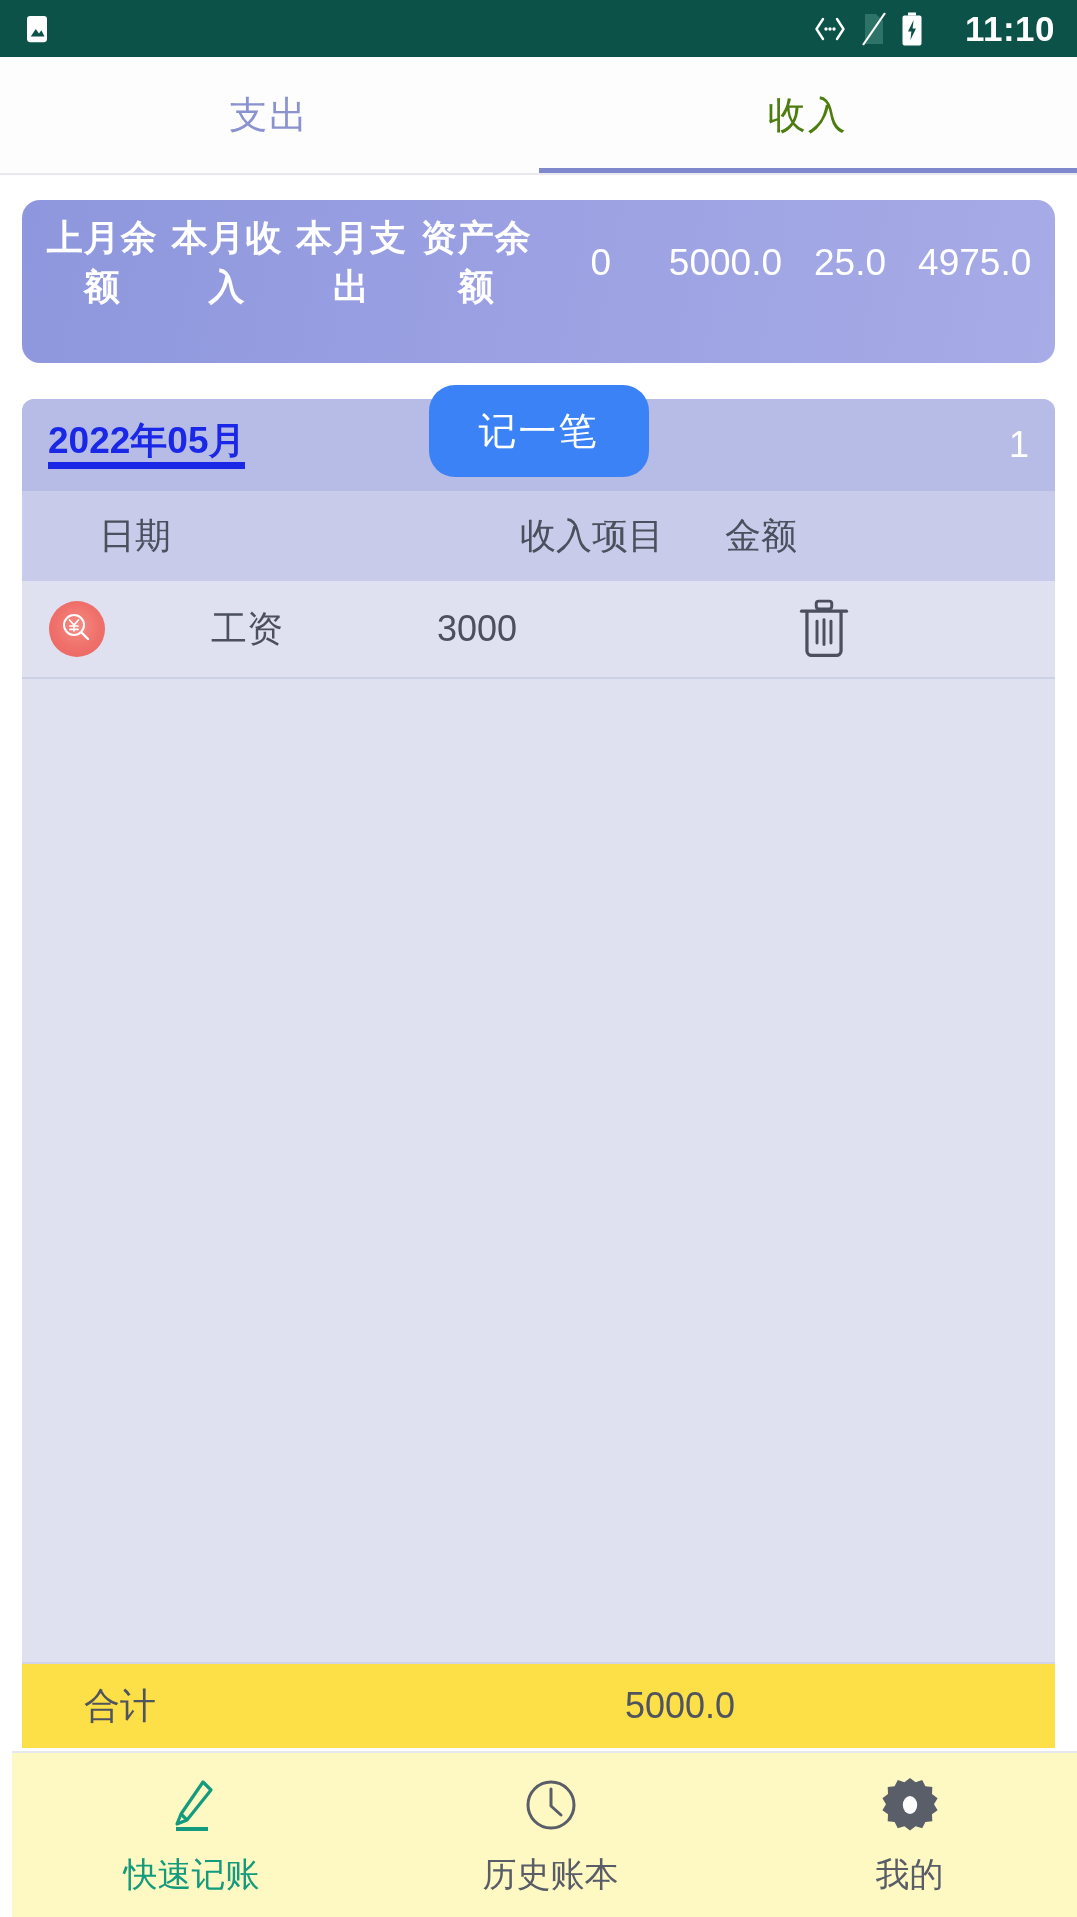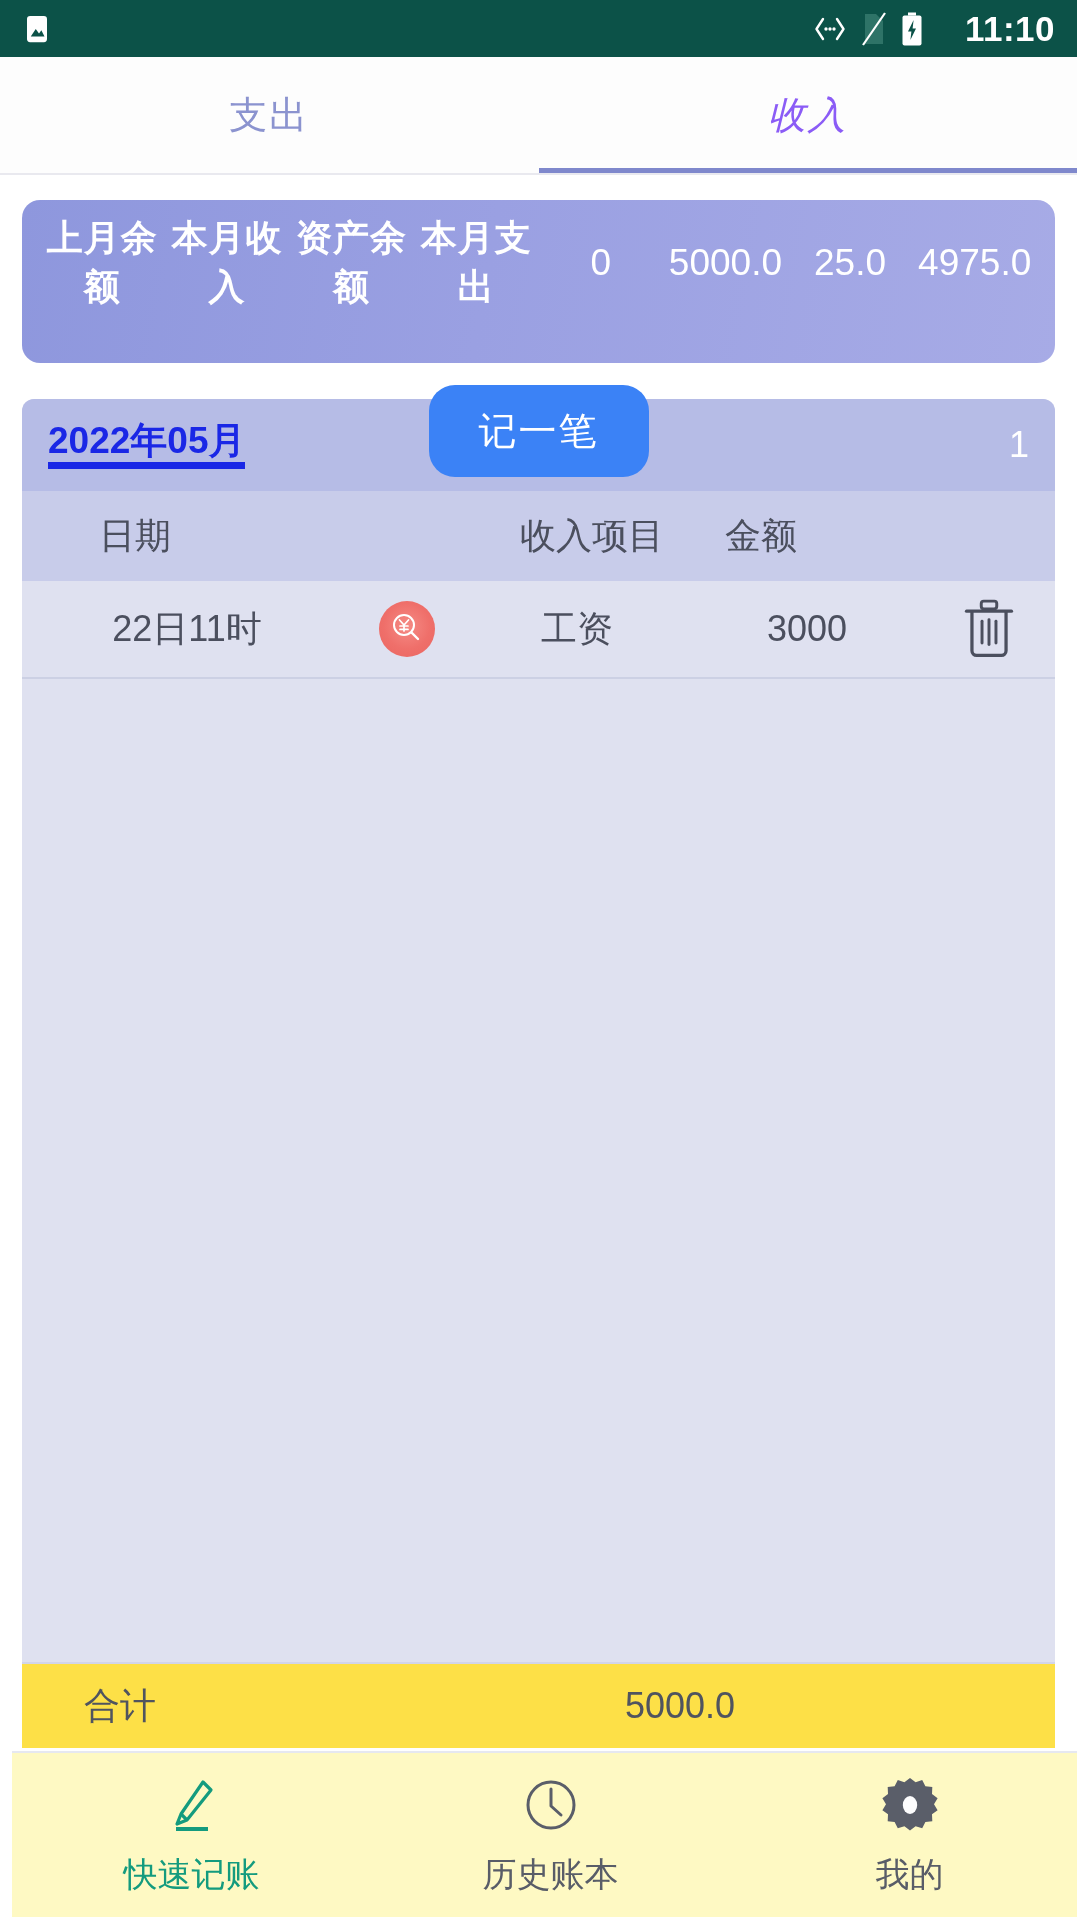--- a/index.html
+++ b/index.html
@@ -31,21 +31,21 @@
     height:118px; width:100%;
     background:#fdfdfd;
     display:flex; position:relative;
     border-bottom:2px solid #e9e9ef;
   }
   .tab{
     flex:1; display:flex; align-items:center; justify-content:center;
     font-size:38px; color:#8b93cf; letter-spacing:2px;
     cursor:pointer;
   }
-  .tab.active{ color:#8b5cf6;font-style:italic; }
+  .tab.active{ color:#4d7c0f; }
   .tab-indicator{
     position:absolute; bottom:0; left:50%; width:50%;
     height:5px; background:#7f88cc;
   }
 
   
   .page{
     width:100%;
     height:calc(1917px - 57px - 120px - 167px);
     background:#ffffff;
@@ -229,24 +229,24 @@
 
   <div class="summary-card">
     <div class="sum-row labels">
       <div class="sum-cell">
         <div class="sum-label">上月余额</div>
       </div>
       <div class="sum-cell">
         <div class="sum-label">本月收入</div>
       </div>
       <div class="sum-cell">
+        <div class="sum-label">本月支出</div>
+      </div>
+      <div class="sum-cell">
         <div class="sum-label">资产余额</div>
-      </div>
-      <div class="sum-cell">
-        <div class="sum-label">本月支出</div>
       </div>
     </div>
     <div class="sum-row values">
       <div class="sum-cell">
         <div class="sum-value">0</div>
       </div>
       <div class="sum-cell">
         <div class="sum-value">5000.0</div>
       </div>
       <div class="sum-cell">
@@ -269,21 +269,20 @@
     <div class="table-head">
       <div class="c-date">日期</div>
       <div class="c-icon"></div>
       <div class="c-item">收入项目</div>
       <div class="c-amt">金额</div>
       <div class="c-del"></div>
     </div>
 
     <div class="table-body">
       <div class="trow">
-        <div class="c-date">22日11时</div>
         <div class="c-icon">
           <span class="money-icon">
             <svg width="40" height="40" viewBox="0 0 40 40">
               <circle cx="17" cy="16" r="10" fill="none" stroke="#ffffff" stroke-width="2"></circle>
               <line x1="24.5" y1="23.5" x2="31" y2="30" stroke="#ffffff" stroke-width="2.4" stroke-linecap="round"></line>
               <path d="M12.5 11 L17 16 L21.5 11 M13 17 h8 M13 20.4 h8 M17 16 v6" stroke="#ffffff" stroke-width="1.7" fill="none" stroke-linecap="round"></path>
             </svg>
           </span>
         </div>
         <div class="c-item">工资</div>

